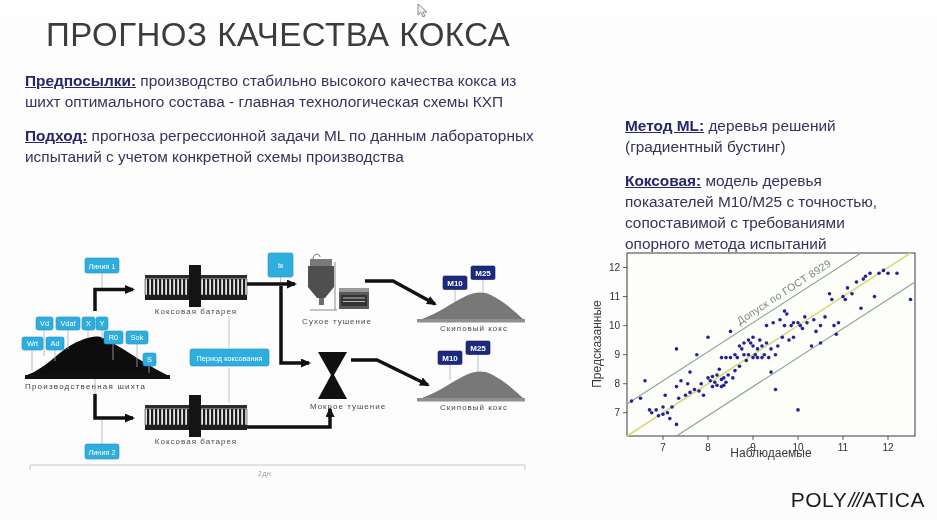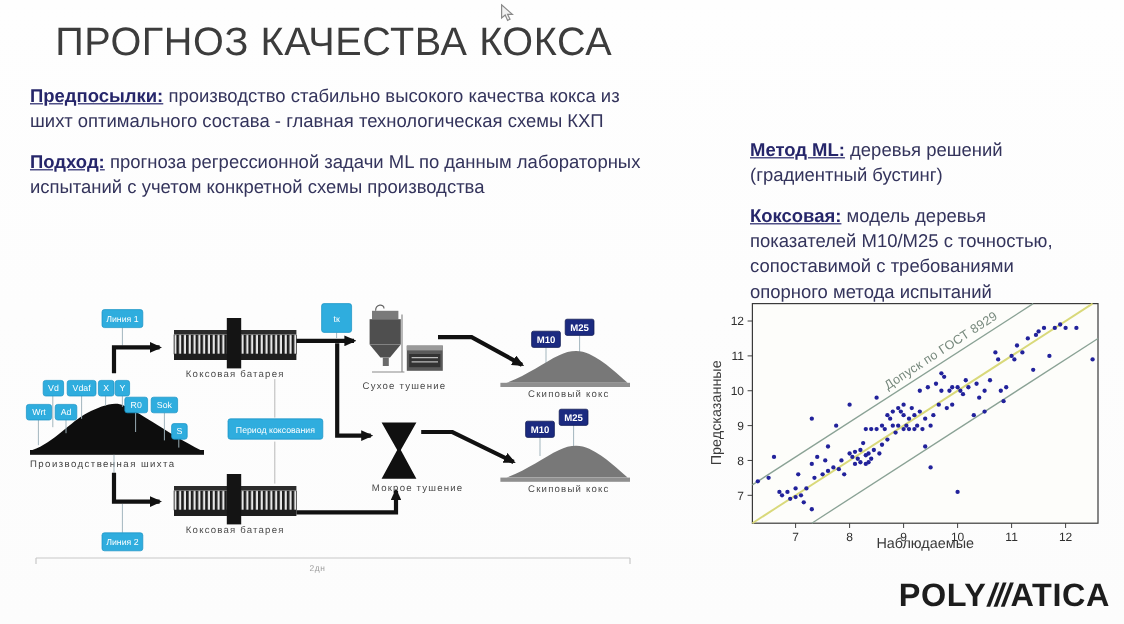--- a/index.html
+++ b/index.html
@@ -6,21 +6,21 @@
   body{width:937px;height:520px;overflow:hidden;background:#fdfdfd;
        font-family:"Liberation Sans","DejaVu Sans",sans-serif;}
   .slide{position:relative;width:937px;height:520px;background:linear-gradient(180deg,#fefefe 0%,#fcfcfc 100%);}
   .page-title{position:absolute;left:46px;top:16px;margin:0;font-size:33px;font-weight:400;
               letter-spacing:.5px;color:#3c3c3c;}
   .col{position:absolute;font-size:15.4px;line-height:1.36;color:#34345c;}
   .col-left{left:25px;top:71px;width:524px;}
   .col-right{left:625px;top:71px;width:282px;margin-top:45px;}
   .col p{margin:0 0 13px 0;}
   .col b{color:#26266a;font-weight:700;text-decoration:underline;}
-  .logo{position:absolute;right:12px;bottom:8px;font-size:27px;font-weight:700;
+  .logo{position:absolute;right:12px;bottom:8px;font-size:21px;font-weight:400;
         color:#1d1d1d;letter-spacing:.5px;}
   .logo .slash{letter-spacing:-1.5px;font-style:italic;padding:0 1px;}
   .cursor{position:absolute;left:417px;top:3px;}
   svg text{font-family:"Liberation Sans","DejaVu Sans",sans-serif;}
   
   #diagram{position:absolute;left:15px;top:248px;}
   .tag{fill:var(--tag,#2fadde);stroke:#1792c4;stroke-width:.6;}
   .qtag{fill:var(--qtag,#1b2a80);stroke:#0e1750;stroke-width:.6;}
   .tagtext{fill:#ffffff;font-size:7.3px;text-anchor:middle;}
   .qtagtext{fill:#ffffff;font-size:8px;font-weight:700;text-anchor:middle;}

